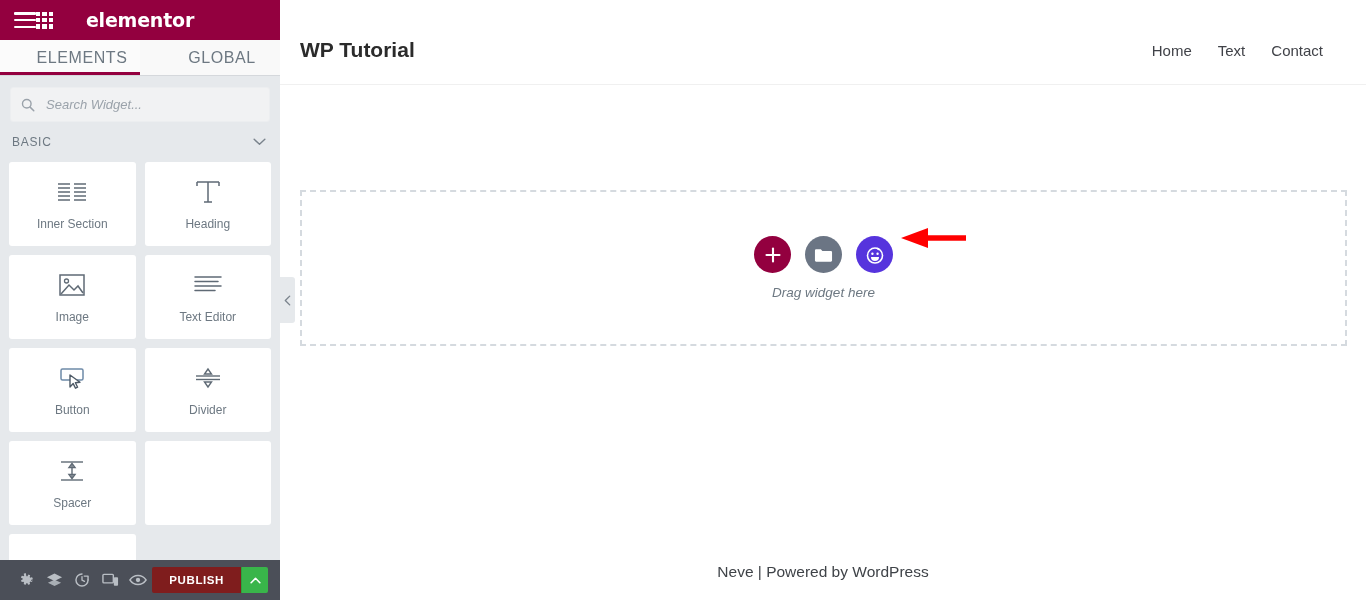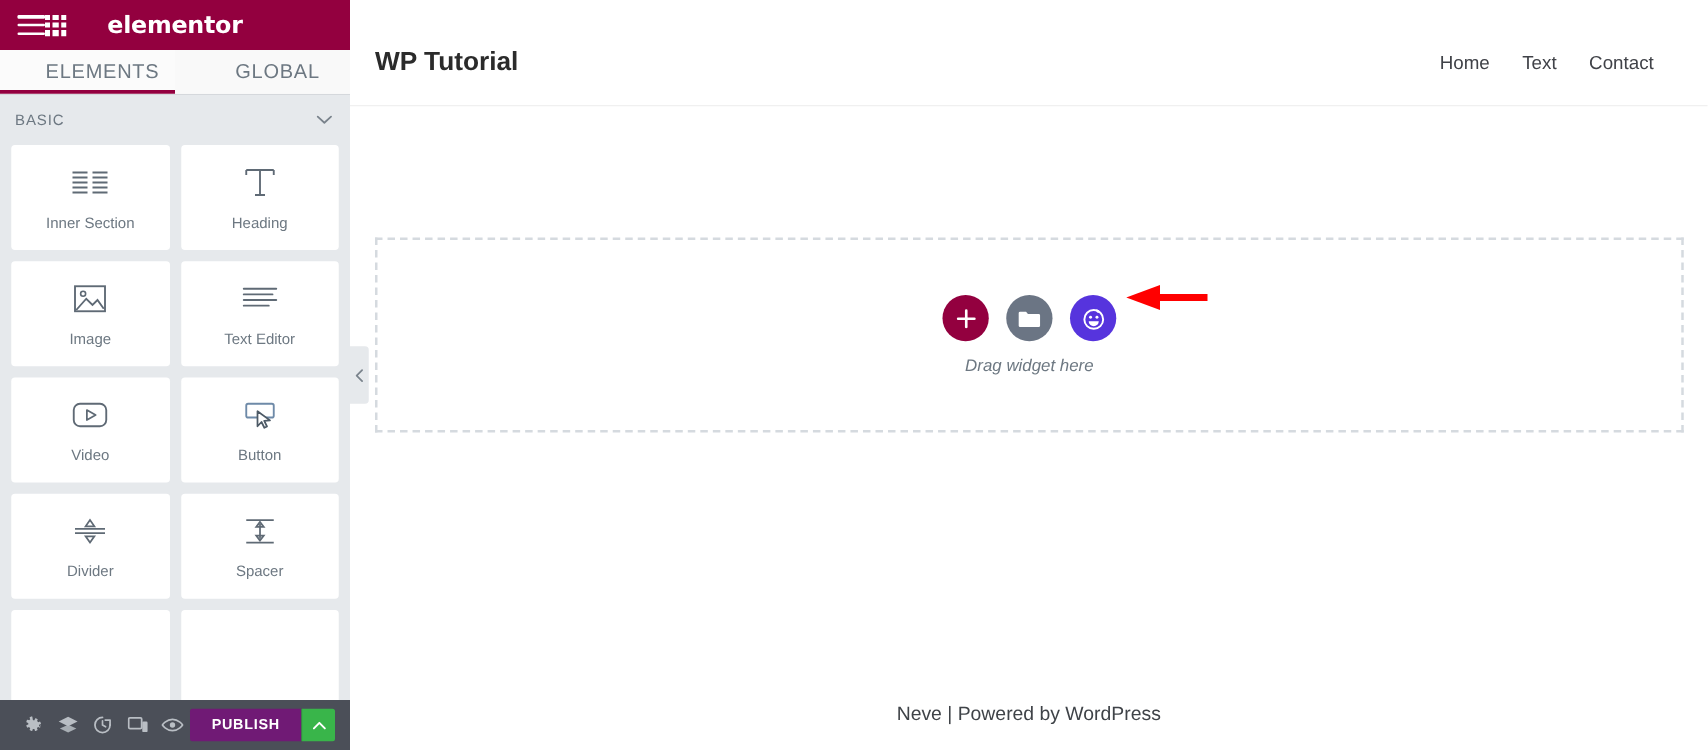--- a/index.html
+++ b/index.html
@@ -69,21 +69,21 @@
   .widget-card .wlabel{font-size:12px;color:#6d7882;}
 
   .panel-footer{
     height:40px;background:#4b4f58;display:flex;align-items:center;
     padding:0 12px;gap:0;flex:0 0 40px;
   }
   .foot-ico{width:33px;height:40px;display:flex;align-items:center;justify-content:center;
             cursor:pointer;}
   .publish-group{margin-left:auto;display:flex;height:26px;}
   .publish-btn{
-    background:#701a75;color:#fff;font-size:11.5px;font-weight:bold;letter-spacing:.6px;
+    background:#7f1d1d;color:#fff;font-size:11.5px;font-weight:bold;letter-spacing:.6px;
     padding:0 17px;display:flex;align-items:center;border-radius:2px 0 0 2px;cursor:pointer;
   }
   .publish-caret{
     background:#39b54a;width:26px;display:flex;align-items:center;justify-content:center;
     border-left:1px solid #2fa03f;border-radius:0 2px 2px 0;cursor:pointer;
   }
 
   
   .collapse-tab{
     position:absolute;left:280px;top:277px;width:15px;height:46px;
@@ -153,20 +153,29 @@
           <i></i>
           <i></i>
       </div>
     </div>
 
     <div class="tabs">
       <div class="tab active">ELEMENTS</div>
       <div class="tab">GLOBAL</div>
     </div>
 
+    <div class="search-wrap">
+      <div class="search-box">
+        <svg width="14" height="14" viewBox="0 0 16 16">
+          <circle cx="6.6" cy="6.6" r="4.9" fill="none" stroke="#9aa2aa" stroke-width="1.6"></circle>
+          <line x1="10.4" y1="10.4" x2="14.6" y2="14.6" stroke="#9aa2aa" stroke-width="1.7" stroke-linecap="round"></line>
+        </svg>
+        <input type="text" placeholder="Search Widget..." style="">
+      </div>
+    </div>
 
     <div class="section-head">
       <span>BASIC</span>
       <svg width="13" height="8" viewBox="0 0 14 9">
         <polyline points="1,1.5 7,7 13,1.5" fill="none" stroke="#7a838c" stroke-width="1.6" stroke-linecap="round" stroke-linejoin="round"></polyline>
       </svg>
     </div>
 
     <div class="widget-grid">
 
@@ -219,29 +228,20 @@
               <line x1="2" y1="3" x2="28" y2="3"></line>
                 <line x1="2" y1="7.5" x2="25" y2="7.5"></line>
               <line x1="2" y1="12" x2="28" y2="12"></line>
                 <line x1="2" y1="16.5" x2="22" y2="16.5"></line>
             </g>
           </svg>
         </div>
         <div class="wlabel">Text Editor</div>
       </div>
 
-      <div class="widget-card">
-        <div class="wicon">
-          <svg width="30" height="22" viewBox="0 0 30 22">
-            <rect x="2" y="2" width="26" height="18" rx="5" fill="none" stroke="#5f6a75" stroke-width="1.5"></rect>
-            <polygon points="12.5,7 19.5,11 12.5,15" fill="none" stroke="#5f6a75" stroke-width="1.4" stroke-linejoin="round"></polygon>
-          </svg>
-        </div>
-        <div class="wlabel">Video</div>
-      </div>
 
       <div class="widget-card">
         <div class="wicon">
           <svg width="30" height="24" viewBox="0 0 30 24">
             <rect x="4" y="3" width="22" height="11" rx="1.5" fill="none" stroke="#6e8aa8" stroke-width="1.5"></rect>
             <path d="M13 9 l0 12 l3.2 -3.4 l2.3 4.6 l2.1 -1 l-2.2 -4.5 l4.6 -0.4 z" fill="#ffffff" stroke="#4d5a66" stroke-width="1.4" stroke-linejoin="round"></path>
           </svg>
         </div>
         <div class="wlabel">Button</div>
       </div>

